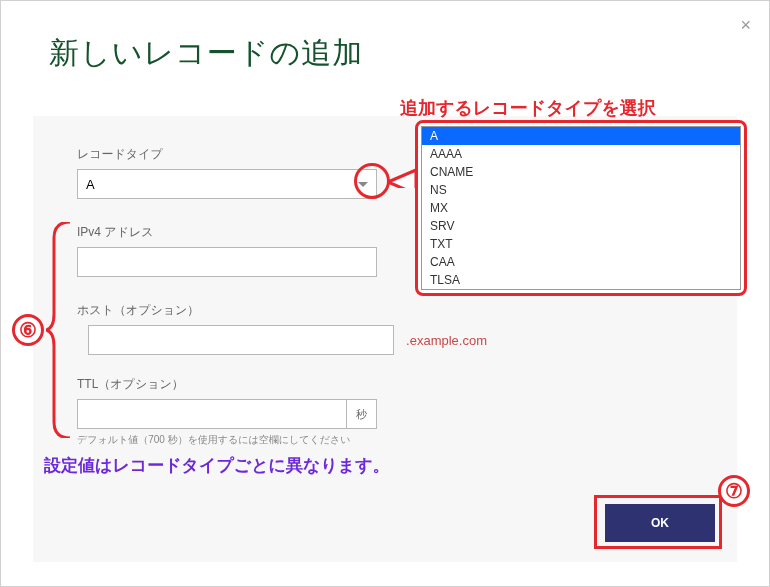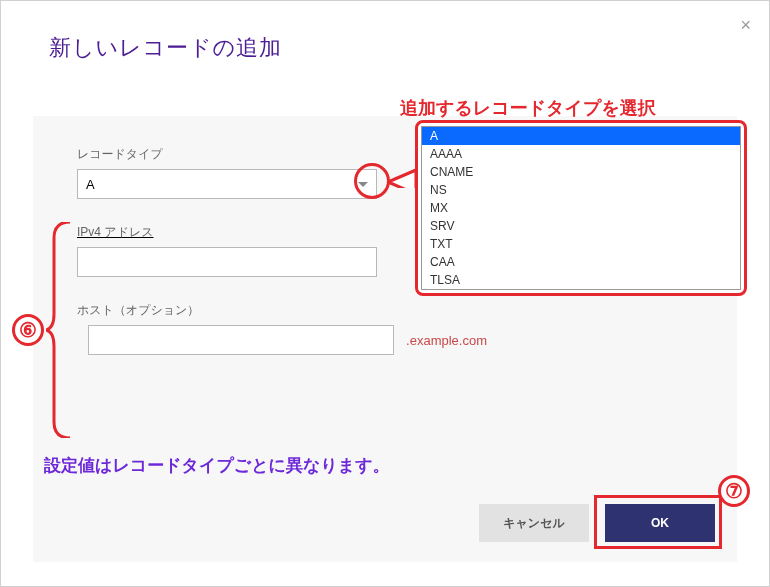--- a/index.html
+++ b/index.html
@@ -18,23 +18,23 @@
     }
     .close-x {
       position: absolute;
       top: 14px; right: 18px;
       font-size: 18px;
       color: #999;
       cursor: pointer;
       font-weight: 200;
     }
     .dialog-title {
-      font-size: 22px;
+      font-size: 30px;
       font-weight: 300;
-      color: #4c1d95;
+      color: #14532d;
       padding: 32px 0 0 48px;
       letter-spacing: 1px;
     }
     .form-area {
       position: absolute;
       top: 115px;
       left: 32px;
       right: 32px;
       bottom: 24px;
       background: #f7f7f7;
@@ -65,21 +65,21 @@
       align-items: center;
       justify-content: space-between;
       font-size: 13px;
     }
     .chevron {
       width: 0; height: 0;
       border-left: 5px solid transparent;
       border-right: 5px solid transparent;
       border-top: 5px solid #888;
     }
-    .ipv4-group { top: 108px; width: 300px; text-decoration: underline; }
+    .ipv4-group { top: 108px; width: 300px; }
     .ipv4-input { width: 300px; height: 30px; }
     .host-group { top: 186px; width: 410px; }
     .host-row { display: flex; align-items: center; gap: 12px; padding-left: 11px; }
     .host-input { width: 400px; height: 30px; }
     .domain-suffix { font-size: 13px; color: #c94848; }
     .ttl-group { top: 260px; width: 300px; }
     .ttl-row { display: flex; align-items: center; }
     .ttl-input { width: 270px; height: 30px; }
     .ttl-unit {
       width: 30px; height: 30px;
@@ -209,23 +209,30 @@
     </div>
 
     <div class="field-group host-group">
       <div class="field-label">ホスト（オプション）</div>
       <div class="host-row">
         <input class="field-input host-input" value="" style="">
         <span class="domain-suffix">.example.com</span>
       </div>
     </div>
 
+    <div class="field-group ttl-group">
+      <div class="field-label">TTL（オプション）</div>
+      <div class="ttl-row">
+        <input class="field-input ttl-input" value="" style="">
+        <div class="ttl-unit">秒</div>
+      </div>
+      <div class="ttl-hint">デフォルト値（700 秒）を使用するには空欄にしてください</div>
+    </div>
 
     <div class="button-row">
-      <div class="btn btn-cancel">キャンセル</div>
       <div class="btn btn-ok">OK</div>
     </div>
   </div>
 </div>
 
 <div class="anno-title-dropdown">追加するレコードタイプを選択</div>
 
 <div class="dropdown-popup">
   <div class="dropdown-inner" id="dropdown-inner">
       <div class="dropdown-item selected">A</div>

